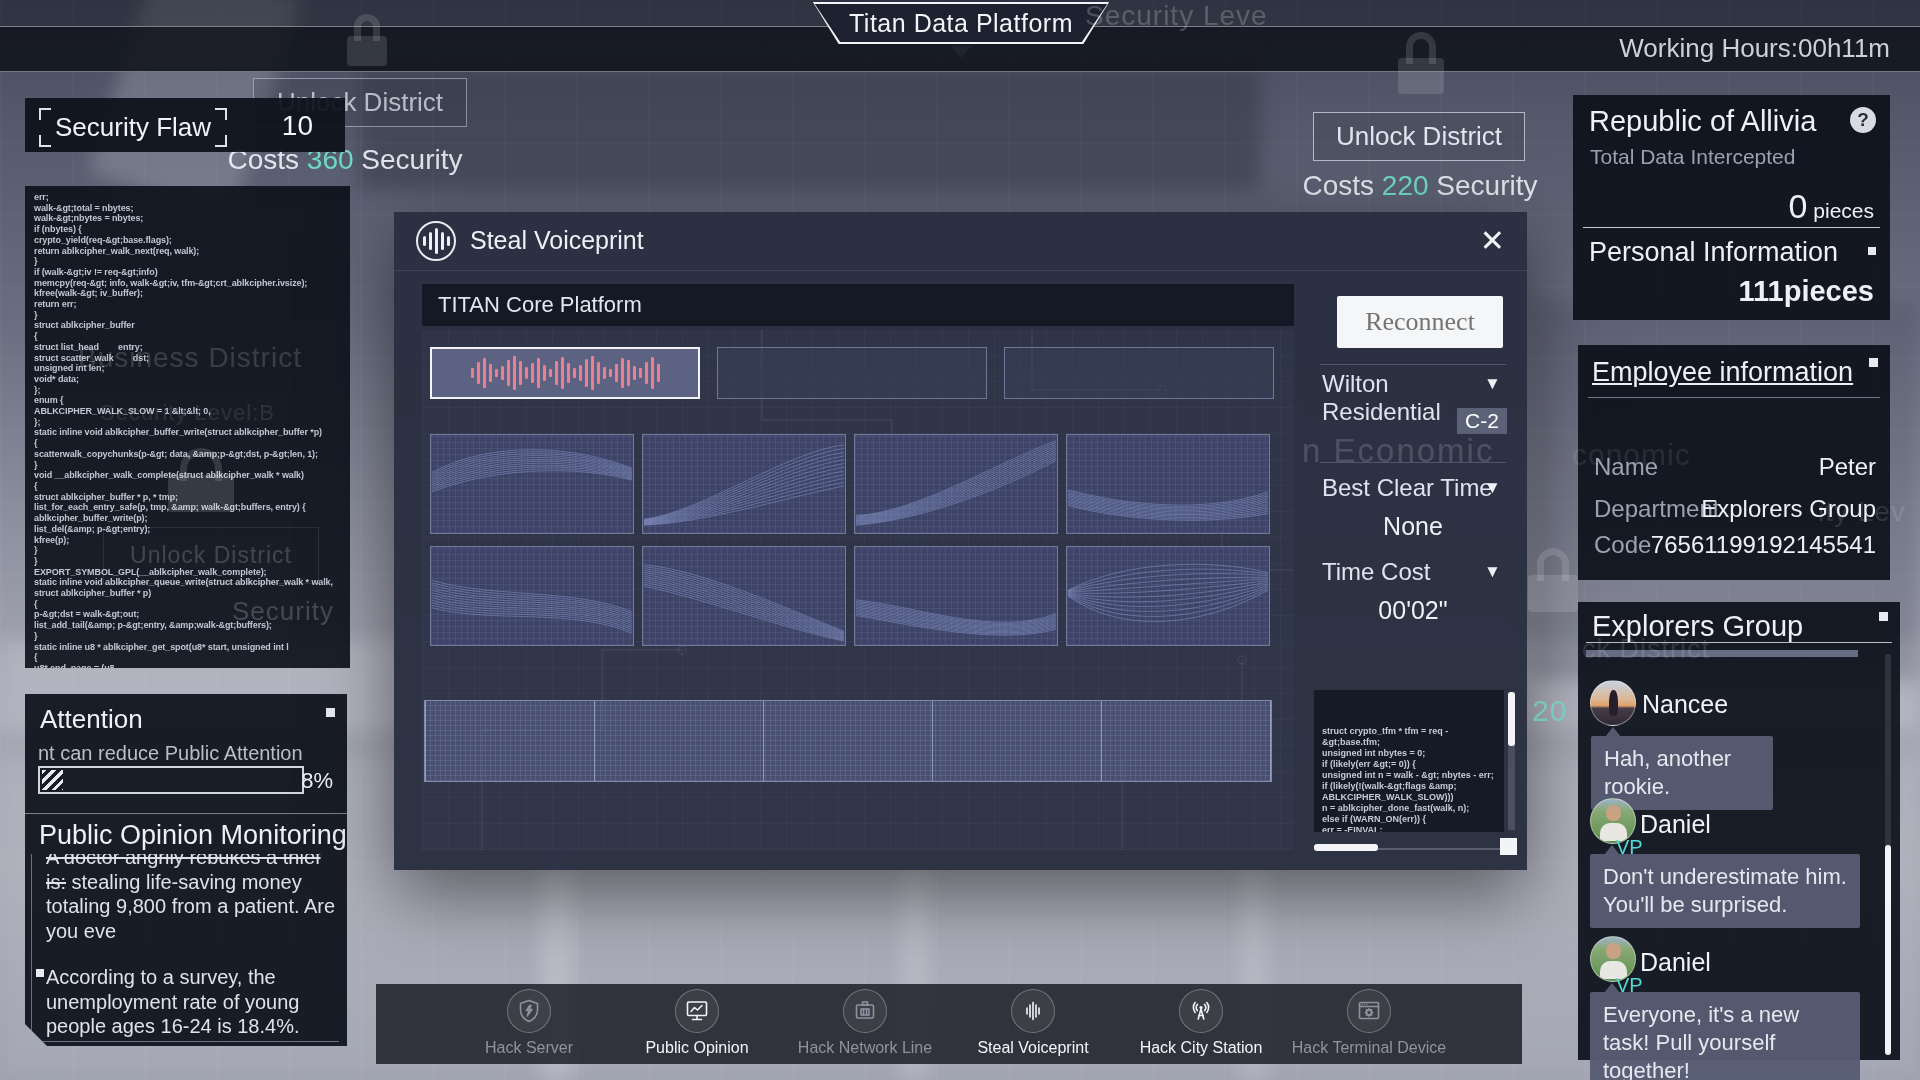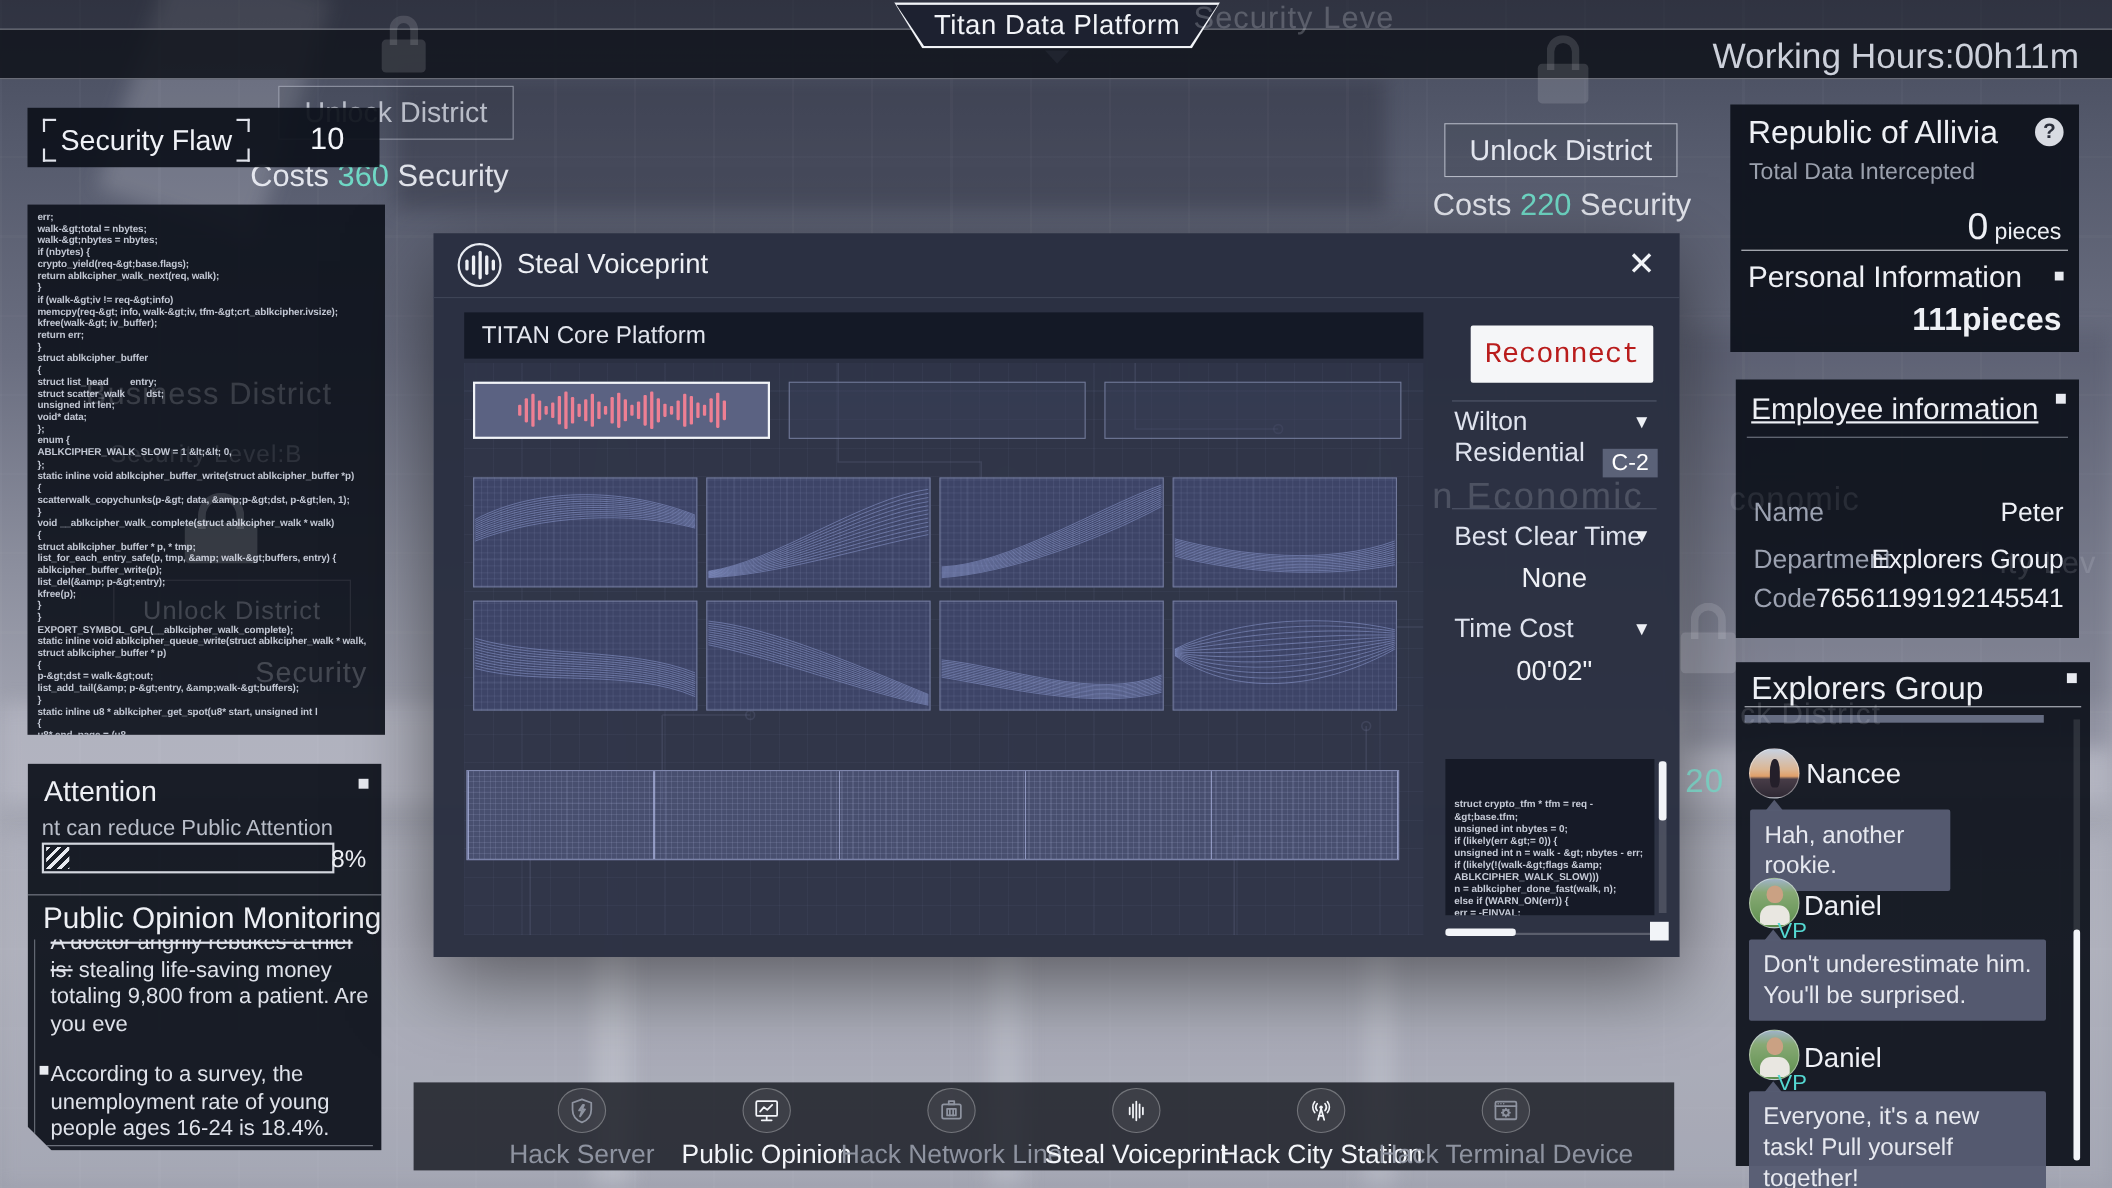--- a/index.html
+++ b/index.html
@@ -23,21 +23,21 @@
   .topbar{position:absolute;left:0;top:26px;width:1920px;height:44px;
           background:rgba(16,19,27,.88);border-top:1px solid rgba(225,228,238,.5);border-bottom:1px solid rgba(225,228,238,.45);}
   .topcap{position:absolute;left:0;top:0;width:1920px;height:26px;background:rgba(22,25,34,.45);}
   .title-badge{position:absolute;left:800px;top:2px;width:322px;height:42px;
                clip-path:polygon(4% 0,96% 0,88% 100%,12% 100%);background:#f2f4f8;}
   .title-badge-inner{position:absolute;inset:2px;clip-path:polygon(4% 0,96% 0,88% 100%,12% 100%);
                background:#1d2130;display:flex;align-items:center;justify-content:center;
                font-size:25px;letter-spacing:.5px;color:#f2f4f8;}
   .badge-notch{position:absolute;left:950px;top:46px;width:0;height:0;
                border-left:11px solid transparent;border-right:11px solid transparent;border-top:12px solid #20242f;}
-  .working-hours{position:absolute;right:30px;top:33px;font-size:32px;color:#ccd0da;}
+  .working-hours{position:absolute;right:30px;top:33px;font-size:26px;color:#ccd0da;}
 
   
   .panel{position:absolute;background:rgba(13,17,27,.93);}
   .sq{position:absolute;width:9px;height:9px;background:#e8eaf0;}
   .divider{position:absolute;height:1px;background:rgba(205,209,220,.55);}
 
   
   .ghost-btn{position:absolute;border:1px solid rgba(205,210,222,.55);color:rgba(215,219,229,.8);
              display:flex;align-items:center;justify-content:center;background:rgba(40,44,58,.18);}
   .costs-line{position:absolute;font-size:28px;color:rgba(238,240,246,.92);text-align:center;}
@@ -101,22 +101,22 @@
                repeating-linear-gradient(0deg,rgba(170,180,220,.10) 0 1px,transparent 1px 6px);}
   .wave-tile svg{width:100%;height:100%;display:block;}
 
   .strip{position:absolute;left:2px;top:370px;width:848px;height:82px;border:1px solid #8088ae;
          background:rgba(96,104,150,.5);box-sizing:border-box;
          background-image:
            repeating-linear-gradient(90deg,rgba(180,188,225,.14) 0 1px,transparent 1px 5px),
            repeating-linear-gradient(0deg,rgba(180,188,225,.14) 0 1px,transparent 1px 5px),
            repeating-linear-gradient(90deg,rgba(150,158,200,.9) 0 1px,transparent 1px 169px);}
 
-  .reconnect{position:absolute;left:943px;top:84px;width:166px;height:52px;background:#f5f6f8;color:#b91c1c;
-             border:none;font-size:26px;font-family:Liberation Mono, monospace;border-radius:2px;cursor:pointer;}
+  .reconnect{position:absolute;left:943px;top:84px;width:166px;height:52px;background:#f5f6f8;color:#737373;
+             border:none;font-size:26px;font-family:Liberation Serif, serif;border-radius:2px;cursor:pointer;}
   .mdl-div{position:absolute;height:1px;background:rgba(120,127,148,.5);left:926px;width:186px;}
   .dd-label{position:absolute;left:928px;font-size:24px;color:#dfe3ee;cursor:pointer;}
   .dd-caret{position:absolute;left:1090px;font-size:17px;color:#eef0f5;cursor:pointer;}
   .dd-value{position:absolute;left:926px;width:186px;text-align:center;font-size:25px;color:#eef0f5;}
   .c2-badge{position:absolute;left:1063px;top:196px;width:50px;height:26px;background:#5b6278;color:#fff;
             font-size:21px;display:flex;align-items:center;justify-content:center;}
   .mini-code{position:absolute;left:920px;top:478px;width:190px;height:142px;background:rgba(15,19,31,.78);
              overflow:hidden;box-sizing:border-box;padding:36px 8px 6px 8px;}
   .mini-code pre{margin:0;font-family:"Liberation Sans",sans-serif;font-weight:bold;font-size:9px;line-height:11px;
                  color:#c6cbd7;white-space:pre-wrap;}
@@ -159,21 +159,21 @@
           padding:9px 13px;border-radius:2px;box-sizing:border-box;}
   .bubble::before{content:"";position:absolute;left:14px;top:-9px;border-left:8px solid transparent;
           border-right:8px solid transparent;border-bottom:10px solid rgba(86,92,114,.96);}
 
   
   .toolbar{position:absolute;left:376px;top:984px;width:1146px;height:80px;background:rgba(15,18,26,.78);
            display:flex;justify-content:center;}
   .tb-item{width:168px;display:flex;flex-direction:column;align-items:center;padding-top:5px;cursor:pointer;}
   .tb-item .ic{width:44px;height:44px;border-radius:50%;border:1.5px solid rgba(255,255,255,.28);
                background:rgba(255,255,255,.06);display:flex;align-items:center;justify-content:center;box-sizing:border-box;}
-  .tb-item .lbl{margin-top:6px;font-size:24px;white-space:nowrap;}
+  .tb-item .lbl{margin-top:6px;font-size:16px;white-space:nowrap;}
   .tb-item.active{color:#f3f5f9;}
   .tb-item.inactive{color:#8e93a0;}
   .tb-item svg{stroke:currentColor;fill:none;stroke-width:1.6;stroke-linecap:round;stroke-linejoin:round;}
 </style>
 </head>
 <body>
 
 <div id="stage">
 
   <div class="bg">

